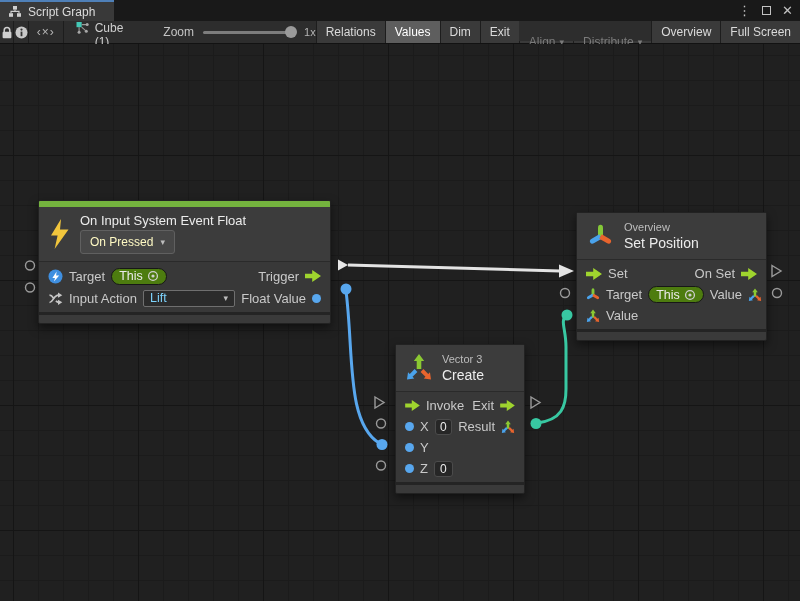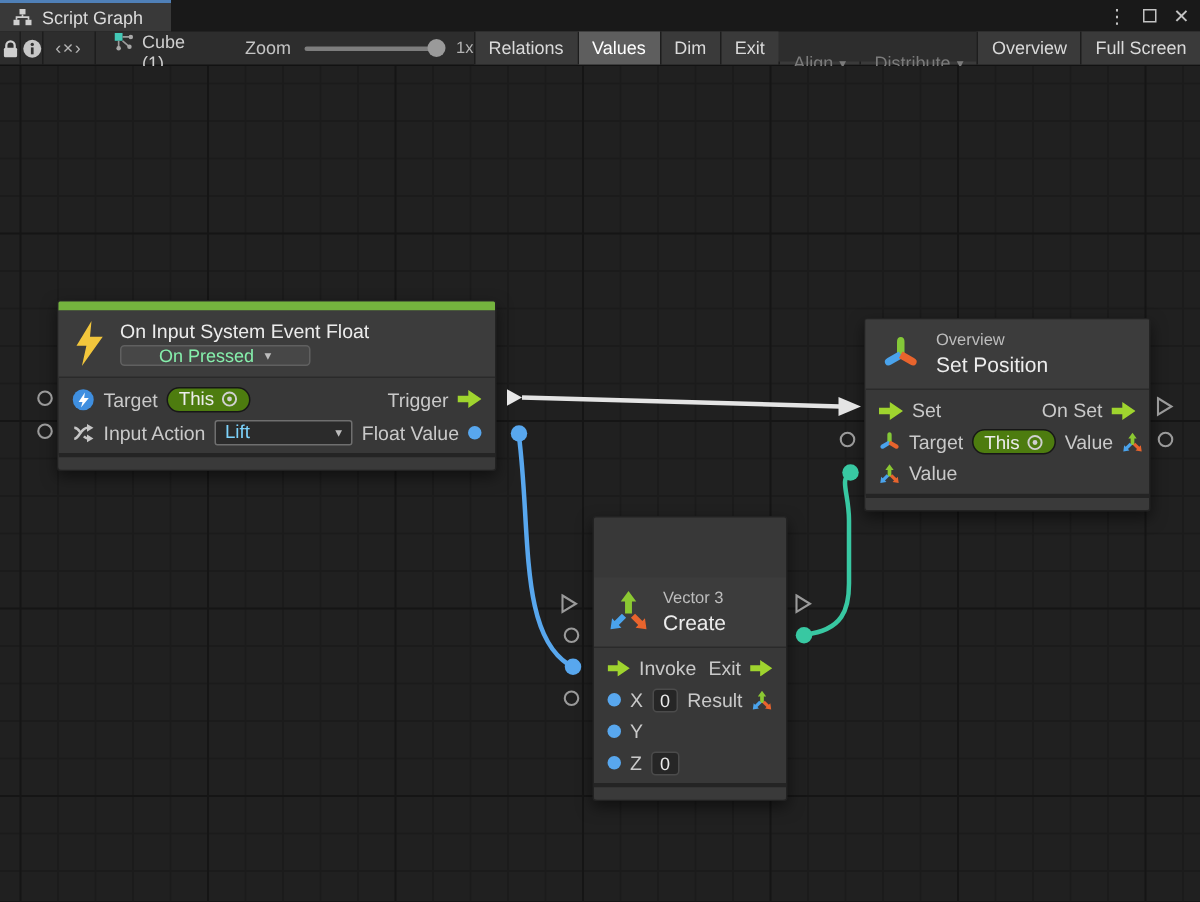--- a/index.html
+++ b/index.html
@@ -71,23 +71,23 @@
   .row.h21 { height:21px; }
   .plabel { font-size:13px; color:#c9c9c9; white-space:nowrap; }
   .rgt { margin-left:auto; display:flex; align-items:center; gap:6px; }
   .dot { width:9px; height:9px; border-radius:50%; background:#58a7ee; flex:none; }
   .pill {
     display:inline-flex; align-items:center; gap:4px; height:17px; padding:0 7px;
     background:#4d7c0f; border:1px solid #171717; border-radius:9px;
     font-size:12.5px; color:#ececec;
   }
   .mode-pill {
-    display:inline-flex; align-items:center; gap:7px; height:14px; padding:0 25px;
+    display:inline-flex; align-items:center; gap:7px; height:24px; padding:0 9px;
     background:#474747; border:1px solid #606060; border-radius:3px;
-    font-size:12px; color:#86efac; width:max-content;
+    font-size:12px; color:#fef9c3; width:max-content;
   }
   .mode-pill .caret::after, .select .caret::after { color:#bdbdbd; }
   .select {
     display:flex; align-items:center; width:92px; height:17px; padding:0 6px;
     background:#2b2b2b; border:1px solid #6f6f6f; border-radius:2px;
     font-size:12.5px; color:#7dd3fc;
   }
   .select .caret { margin-left:auto; }
   .valbox {
     display:flex; align-items:center; justify-content:center; min-width:16px; height:16px; padding:0 5px;
@@ -346,21 +346,21 @@
                 </g>
               </svg>
           </span>
           <span class="plabel">Value</span>
         </div>
       </div>
       <div class="node-footer"></div>
     </div>
 
     <div class="node" style="left:395px; top:300px; width:130px;">
-      <div class="node-header" style="padding:8px 10px;margin-top:40px;">
+      <div class="node-header" style="padding:8px 10px;">
         <span class="ico">
           <svg width="26" height="30" viewBox="0 0 26 30">
               <g fill="#8bc832" transform="translate(13,8.5) scale(1.15)">
                 <path d="M0 -6.5 L4.5 -0.5 H2 V6.5 H-2 V-0.5 H-4.5 Z"></path>
               </g>
               <g fill="#4aa3ec" transform="translate(5.5,22) rotate(225) scale(0.98)">
                 <path d="M0 -6.5 L4.5 -0.5 H2 V6.5 H-2 V-0.5 H-4.5 Z"></path>
               </g>
               <g fill="#e8642d" transform="translate(20.5,22) rotate(135) scale(0.98)">
                 <path d="M0 -6.5 L4.5 -0.5 H2 V6.5 H-2 V-0.5 H-4.5 Z"></path>

